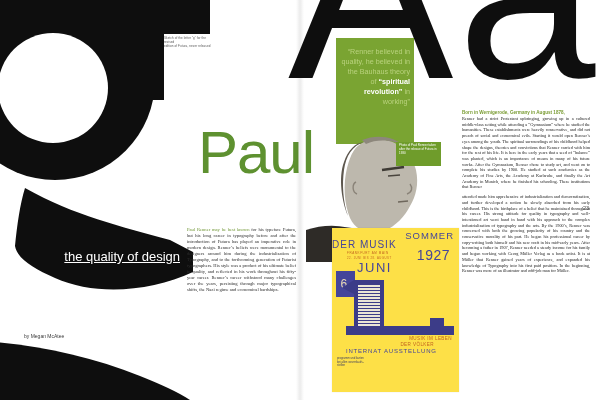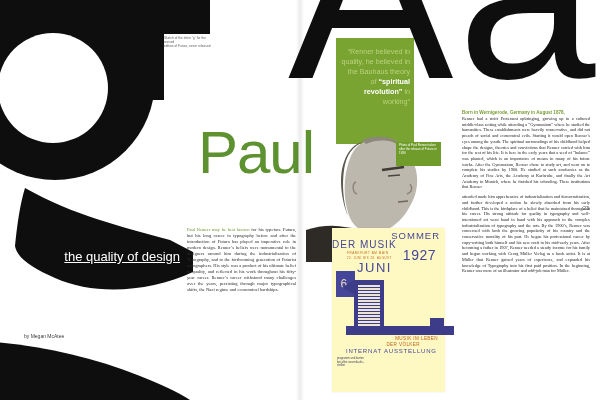--- a/index.html
+++ b/index.html
@@ -35,21 +35,21 @@
   .portrait{position:absolute;left:306px;top:126px;width:152px;height:136px;}
   .photo-caption{position:absolute;left:396px;top:142px;width:45px;height:24px;background:#6f9c2b;
                  color:#ffffff;font-size:3px;line-height:3.9px;padding:2px 3px;box-sizing:border-box;}
   .article-col{position:absolute;left:462px;top:110px;width:128px;}
   .article-lead{font-size:4.6px;line-height:6px;color:#7a9c33;font-weight:bold;}
   .article-p{margin:0 0 4px 0;font-family:"Liberation Serif",serif;font-size:4.3px;line-height:5.7px;
              color:#222;text-align:justify;}
   .page-number{position:absolute;left:583px;top:205px;font-size:5.5px;color:#444;}
 
   
-  .poster{position:absolute;left:332px;top:228px;width:113px;height:164px;background:#fef9c3;
+  .poster{position:absolute;left:332px;top:228px;width:127px;height:164px;background:#fde047;
           box-shadow:0 0 1px rgba(0,0,0,.15);}
   .poster .blue{color:#45459a;}
   .poster .orange{color:#c2641f;}
   .p-title1{position:absolute;right:5px;top:2px;font-size:9.5px;letter-spacing:1px;}
   .p-title2{position:absolute;left:0;top:11px;font-size:10px;letter-spacing:1px;}
   .p-venue{position:absolute;left:15px;top:23px;font-size:3px;letter-spacing:.6px;}
   .p-dates{position:absolute;left:15px;top:27.5px;font-size:2.8px;letter-spacing:.5px;}
   .p-year{position:absolute;right:9px;top:19px;font-size:14px;letter-spacing:.5px;}
   .p-woche{position:absolute;left:25px;top:32px;font-size:13px;letter-spacing:1.5px;}
   .p-week6{position:absolute;left:4px;top:43px;width:19px;height:26px;background:#45459a;

